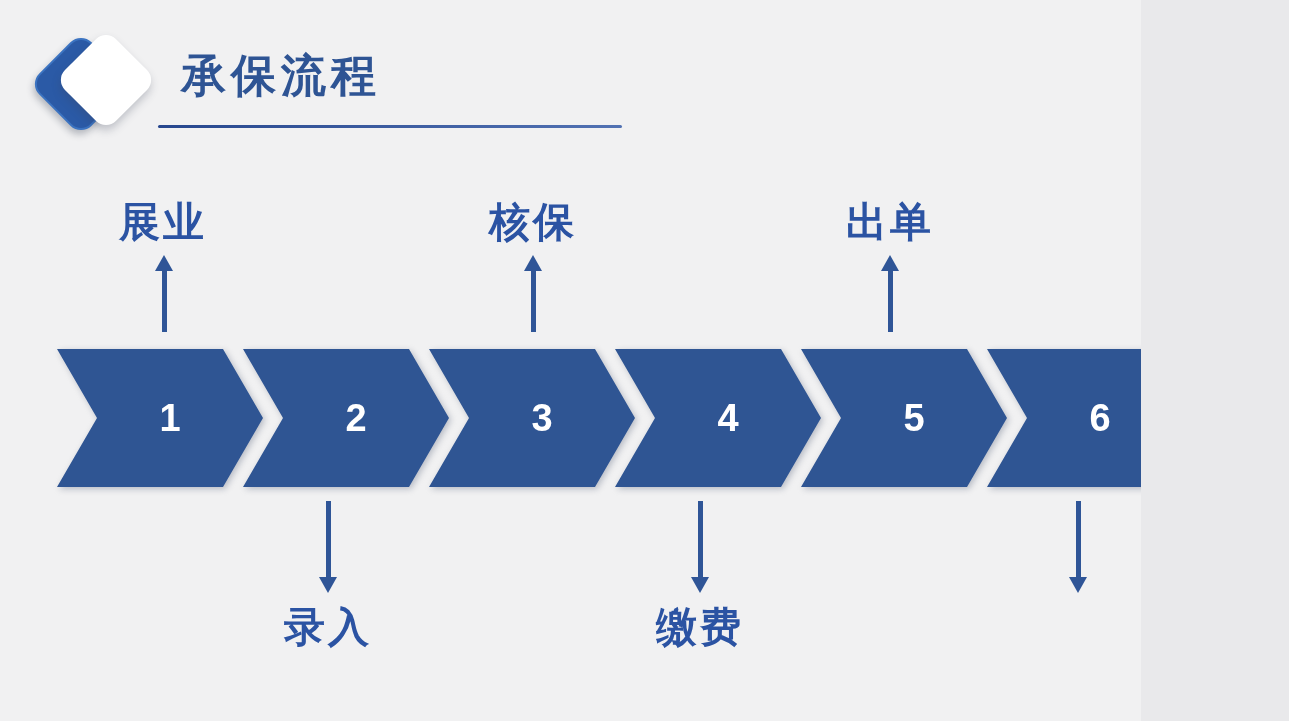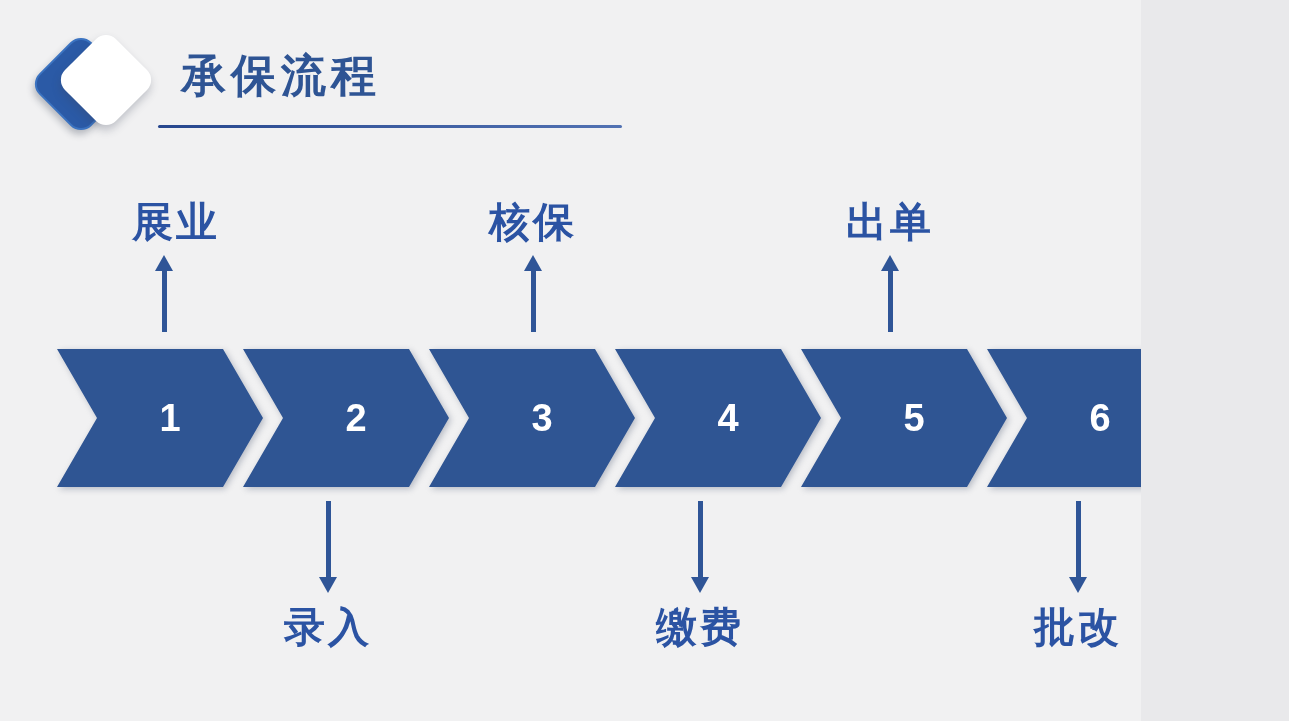--- a/index.html
+++ b/index.html
@@ -132,21 +132,20 @@
   </div>
   <div class="arrow down" style="left:690px">
     <div class="shaft"></div>
       <div class="head-down"></div>
   </div>
   <div class="arrow down" style="left:1068px">
     <div class="shaft"></div>
       <div class="head-down"></div>
   </div>
 
-  <div class="step-label top" style="left:86px">展业</div>
+  <div class="step-label top" style="left:73px">展业</div>
   <div class="step-label top" style="left:800px">出单</div>
   <div class="step-label top" style="left:443px">核保</div>
 
   <div class="step-label bottom" style="left:238px">录入</div>
   <div class="step-label bottom" style="left:610px">缴费</div>
-  <div class="step-label bottom" style="left:988px">批改</div>
 
 </div>
 
 </body></html>

